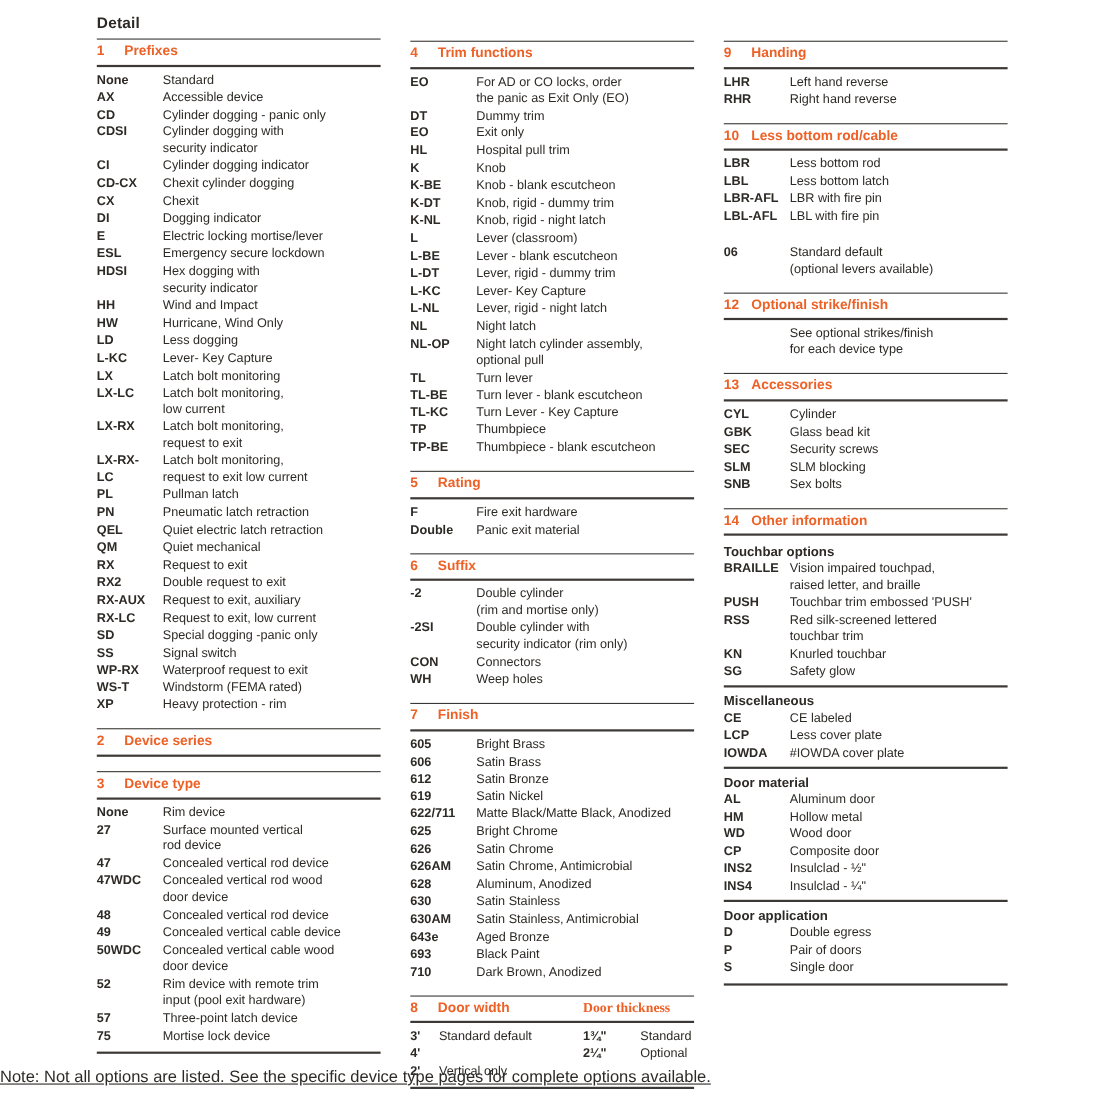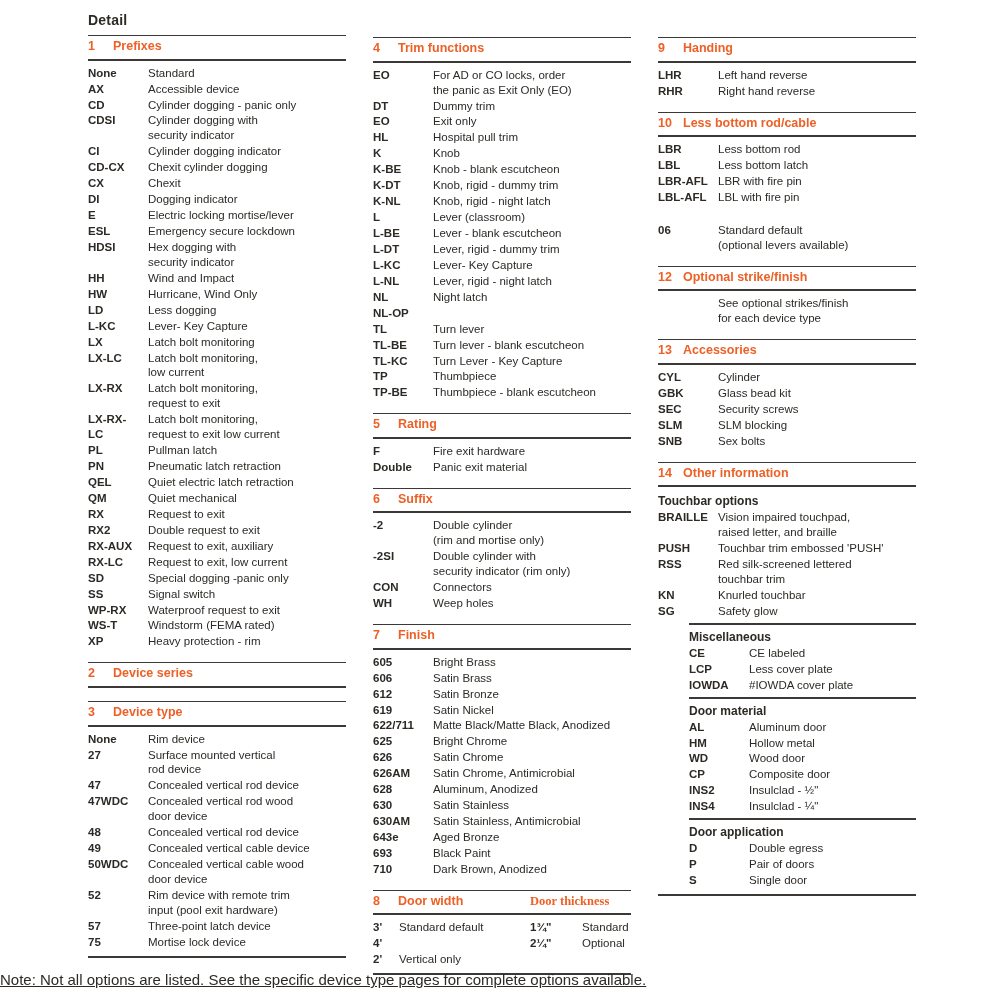--- a/index.html
+++ b/index.html
@@ -34,21 +34,21 @@
   .sec-title2{position:absolute;left:157px;top:3px;font-family:Liberation Serif, serif;}
   .rows{padding-top:5px;}
   .row{display:flex;font-size:11.5px;line-height:1.3;margin-bottom:1px;}
   .code{width:60px;flex-shrink:0;font-weight:bold;white-space:pre-line;padding-right:4px;}
   .desc{white-space:pre-line;flex:1;}
   .split{display:flex;padding-top:5px;}
   .split-left{width:157px;}
   .split-right{flex:1;}
   .split-left .code{width:26px;}
   .split-right .code{width:52px;}
-  .group + .group{border-top:2px solid var(--rule);margin-top:4px;padding-top:3px;margin-left:31px;}
+  .group + .group{border-top:2px solid var(--rule);margin-top:4px;padding-top:3px;}
   .group-label{font-weight:bold;font-size:12px;margin:2px 0 2px;}
   .footnote{
     position:absolute;left:0;right:44px;top:971px;
     text-align:left;font-size:15px;color:var(--text);text-decoration:underline;
   }
 </style>
 </head>
 <body>
 
 <div class="wrap">
@@ -314,20 +314,22 @@
           <div class="row">
             <span class="code">L-NL</span>
             <span class="desc">Lever, rigid - night latch</span>
           </div>
           <div class="row">
             <span class="code">NL</span>
             <span class="desc">Night latch</span>
           </div>
           <div class="row">
             <span class="code">NL-OP</span>
+            <span class="desc">Night latch cylinder assembly,
+optional pull</span>
           </div>
           <div class="row">
             <span class="code">TL</span>
             <span class="desc">Turn lever</span>
           </div>
           <div class="row">
             <span class="code">TL-BE</span>
             <span class="desc">Turn lever - blank escutcheon</span>
           </div>
           <div class="row">

